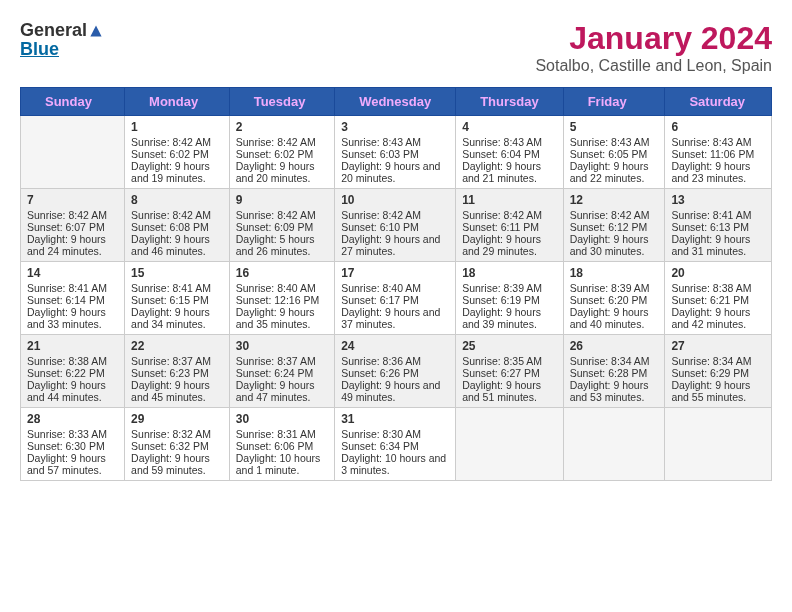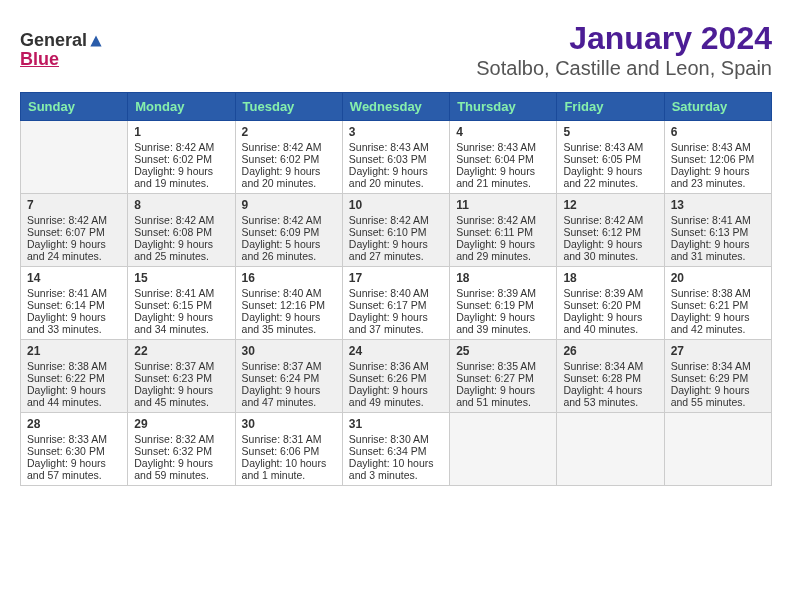--- a/index.html
+++ b/index.html
@@ -10,70 +10,70 @@
       min-height: 612px;
       overflow: hidden;
     }
     .page {
       width: 792px;
       padding: 20px 20px 10px 20px;
     }
     .header {
       display: flex;
       justify-content: space-between;
-      align-items: center;
+      align-items: flex-start;
       margin-bottom: 12px;
     }
     .logo {
       display: flex;
       flex-direction: column;
       align-items: flex-start;
     }
     .logo-text {
       display: flex;
       align-items: center;
       font-size: 18px;
       font-weight: bold;
       color: #333;
     }
     .logo-general {
       color: #333;
     }
     .logo-blue {
-      color: #be185d;
+      color: #0369a1;
       text-decoration: underline;
     }
     .logo-icon {
       width: 14px;
       height: 14px;
       margin-left: 2px;
     }
     .title-block {
       text-align: right;
     }
     .title-block h1 {
       font-size: 32px;
       font-weight: bold;
-      color: #4c1d95;
+      color: #be185d;
     }
     .title-block h2 {
-      font-size: 20px;
+      font-size: 16px;
       font-weight: normal;
       color: #555;
     }
     .calendar {
       width: 100%;
       border-collapse: collapse;
       border: 1px solid #ccc;
     }
     .calendar th {
       background-color: #2a5caa;
-      color: #86efac;
+      color: #f0abfc;
       text-align: left;
-      padding: 6px 7px;
+      padding: 6px 24px;
       font-size: 13px;
       border: 1px solid #1a4a9a;
     }
     .calendar td {
       border: 1px solid #ccc;
       vertical-align: top;
       padding: 4px 6px;
       font-size: 10.5px;
       color: #333;
       width: calc(100% / 7);
@@ -134,25 +134,25 @@
         </tr>
     </thead>
     <tbody id="calendar-body">
     <tr>
           <td class="cell-empty" style="background: rgb(245, 245, 245);"></td>
           <td><span class="day-number">1</span><span>Sunrise: 8:42 AM</span><br><span>Sunset: 6:02 PM</span><br><span>Daylight: 9 hours and 19 minutes.</span></td>
           <td><span class="day-number">2</span><span>Sunrise: 8:42 AM</span><br><span>Sunset: 6:02 PM</span><br><span>Daylight: 9 hours and 20 minutes.</span></td>
           <td><span class="day-number">3</span><span>Sunrise: 8:43 AM</span><br><span>Sunset: 6:03 PM</span><br><span>Daylight: 9 hours and 20 minutes.</span></td>
           <td><span class="day-number">4</span><span>Sunrise: 8:43 AM</span><br><span>Sunset: 6:04 PM</span><br><span>Daylight: 9 hours and 21 minutes.</span></td>
           <td><span class="day-number">5</span><span>Sunrise: 8:43 AM</span><br><span>Sunset: 6:05 PM</span><br><span>Daylight: 9 hours and 22 minutes.</span></td>
-          <td><span class="day-number">6</span><span>Sunrise: 8:43 AM</span><br><span>Sunset: 12:06 PM</span><br><span>Daylight: 9 hours and 23 minutes.</span></td>
+          <td><span class="day-number">6</span><span>Sunrise: 8:43 AM</span><br><span>Sunset: 11:06 PM</span><br><span>Daylight: 9 hours and 23 minutes.</span></td>
         </tr>
         <tr>
           <td><span class="day-number">7</span><span>Sunrise: 8:42 AM</span><br><span>Sunset: 6:07 PM</span><br><span>Daylight: 9 hours and 24 minutes.</span></td>
-          <td><span class="day-number">8</span><span>Sunrise: 8:42 AM</span><br><span>Sunset: 6:08 PM</span><br><span>Daylight: 9 hours and 25 minutes.</span></td>
+          <td><span class="day-number">8</span><span>Sunrise: 8:42 AM</span><br><span>Sunset: 6:08 PM</span><br><span>Daylight: 9 hours and 46 minutes.</span></td>
           <td><span class="day-number">9</span><span>Sunrise: 8:42 AM</span><br><span>Sunset: 6:09 PM</span><br><span>Daylight: 5 hours and 26 minutes.</span></td>
           <td><span class="day-number">10</span><span>Sunrise: 8:42 AM</span><br><span>Sunset: 6:10 PM</span><br><span>Daylight: 9 hours and 27 minutes.</span></td>
           <td><span class="day-number">11</span><span>Sunrise: 8:42 AM</span><br><span>Sunset: 6:11 PM</span><br><span>Daylight: 9 hours and 29 minutes.</span></td>
           <td><span class="day-number">12</span><span>Sunrise: 8:42 AM</span><br><span>Sunset: 6:12 PM</span><br><span>Daylight: 9 hours and 30 minutes.</span></td>
           <td><span class="day-number">13</span><span>Sunrise: 8:41 AM</span><br><span>Sunset: 6:13 PM</span><br><span>Daylight: 9 hours and 31 minutes.</span></td>
         </tr>
         <tr>
           <td><span class="day-number">14</span><span>Sunrise: 8:41 AM</span><br><span>Sunset: 6:14 PM</span><br><span>Daylight: 9 hours and 33 minutes.</span></td>
           <td><span class="day-number">15</span><span>Sunrise: 8:41 AM</span><br><span>Sunset: 6:15 PM</span><br><span>Daylight: 9 hours and 34 minutes.</span></td>
           <td><span class="day-number">16</span><span>Sunrise: 8:40 AM</span><br><span>Sunset: 12:16 PM</span><br><span>Daylight: 9 hours and 35 minutes.</span></td>
@@ -160,21 +160,21 @@
           <td><span class="day-number">18</span><span>Sunrise: 8:39 AM</span><br><span>Sunset: 6:19 PM</span><br><span>Daylight: 9 hours and 39 minutes.</span></td>
           <td><span class="day-number">18</span><span>Sunrise: 8:39 AM</span><br><span>Sunset: 6:20 PM</span><br><span>Daylight: 9 hours and 40 minutes.</span></td>
           <td><span class="day-number">20</span><span>Sunrise: 8:38 AM</span><br><span>Sunset: 6:21 PM</span><br><span>Daylight: 9 hours and 42 minutes.</span></td>
         </tr>
         <tr>
           <td><span class="day-number">21</span><span>Sunrise: 8:38 AM</span><br><span>Sunset: 6:22 PM</span><br><span>Daylight: 9 hours and 44 minutes.</span></td>
           <td><span class="day-number">22</span><span>Sunrise: 8:37 AM</span><br><span>Sunset: 6:23 PM</span><br><span>Daylight: 9 hours and 45 minutes.</span></td>
           <td><span class="day-number">30</span><span>Sunrise: 8:37 AM</span><br><span>Sunset: 6:24 PM</span><br><span>Daylight: 9 hours and 47 minutes.</span></td>
           <td><span class="day-number">24</span><span>Sunrise: 8:36 AM</span><br><span>Sunset: 6:26 PM</span><br><span>Daylight: 9 hours and 49 minutes.</span></td>
           <td><span class="day-number">25</span><span>Sunrise: 8:35 AM</span><br><span>Sunset: 6:27 PM</span><br><span>Daylight: 9 hours and 51 minutes.</span></td>
-          <td><span class="day-number">26</span><span>Sunrise: 8:34 AM</span><br><span>Sunset: 6:28 PM</span><br><span>Daylight: 4 hours and 53 minutes.</span></td>
+          <td><span class="day-number">26</span><span>Sunrise: 8:34 AM</span><br><span>Sunset: 6:28 PM</span><br><span>Daylight: 9 hours and 53 minutes.</span></td>
           <td><span class="day-number">27</span><span>Sunrise: 8:34 AM</span><br><span>Sunset: 6:29 PM</span><br><span>Daylight: 9 hours and 55 minutes.</span></td>
         </tr>
         <tr>
           <td><span class="day-number">28</span><span>Sunrise: 8:33 AM</span><br><span>Sunset: 6:30 PM</span><br><span>Daylight: 9 hours and 57 minutes.</span></td>
           <td><span class="day-number">29</span><span>Sunrise: 8:32 AM</span><br><span>Sunset: 6:32 PM</span><br><span>Daylight: 9 hours and 59 minutes.</span></td>
           <td><span class="day-number">30</span><span>Sunrise: 8:31 AM</span><br><span>Sunset: 6:06 PM</span><br><span>Daylight: 10 hours and 1 minute.</span></td>
           <td><span class="day-number">31</span><span>Sunrise: 8:30 AM</span><br><span>Sunset: 6:34 PM</span><br><span>Daylight: 10 hours and 3 minutes.</span></td>
           <td class="cell-empty" style="background: rgb(245, 245, 245);"></td>
           <td class="cell-empty" style="background: rgb(245, 245, 245);"></td>
           <td class="cell-empty" style="background: rgb(245, 245, 245);"></td>

